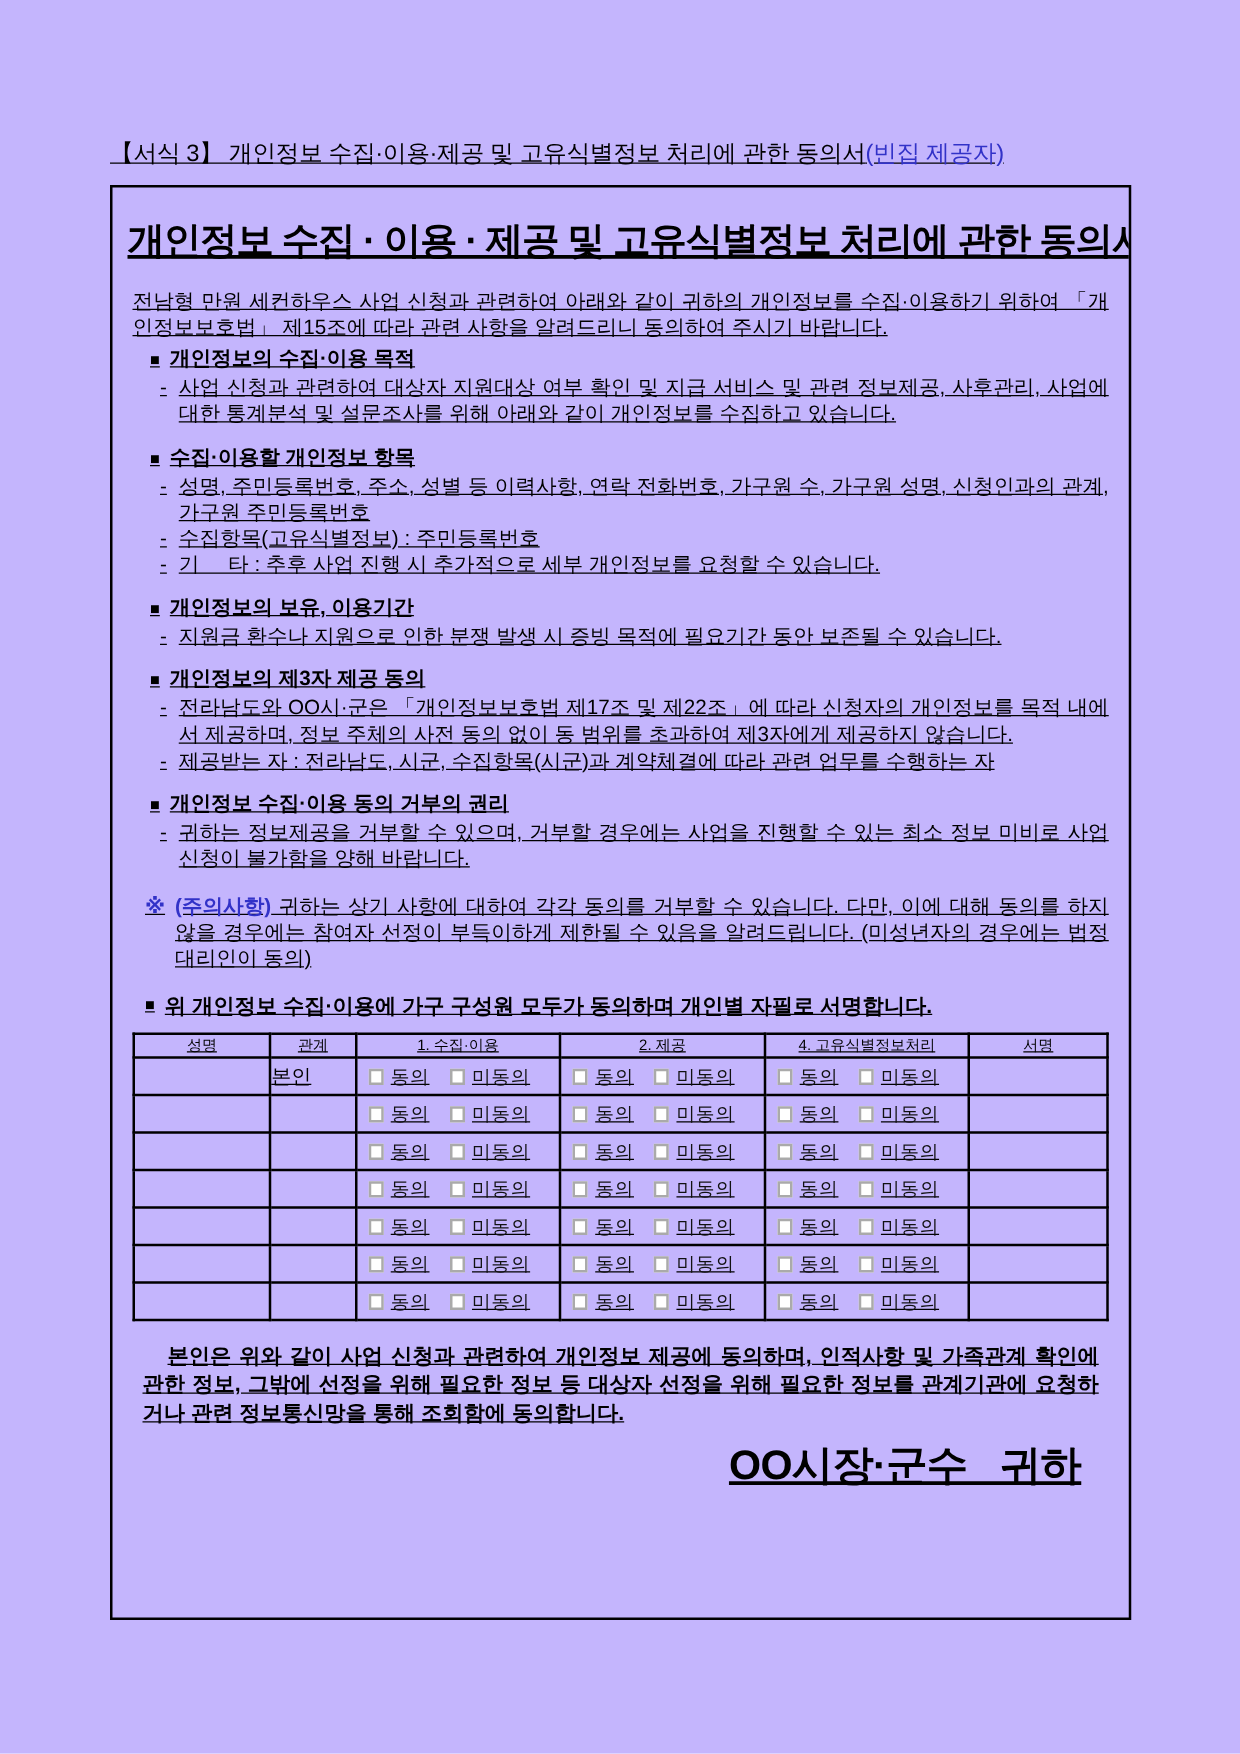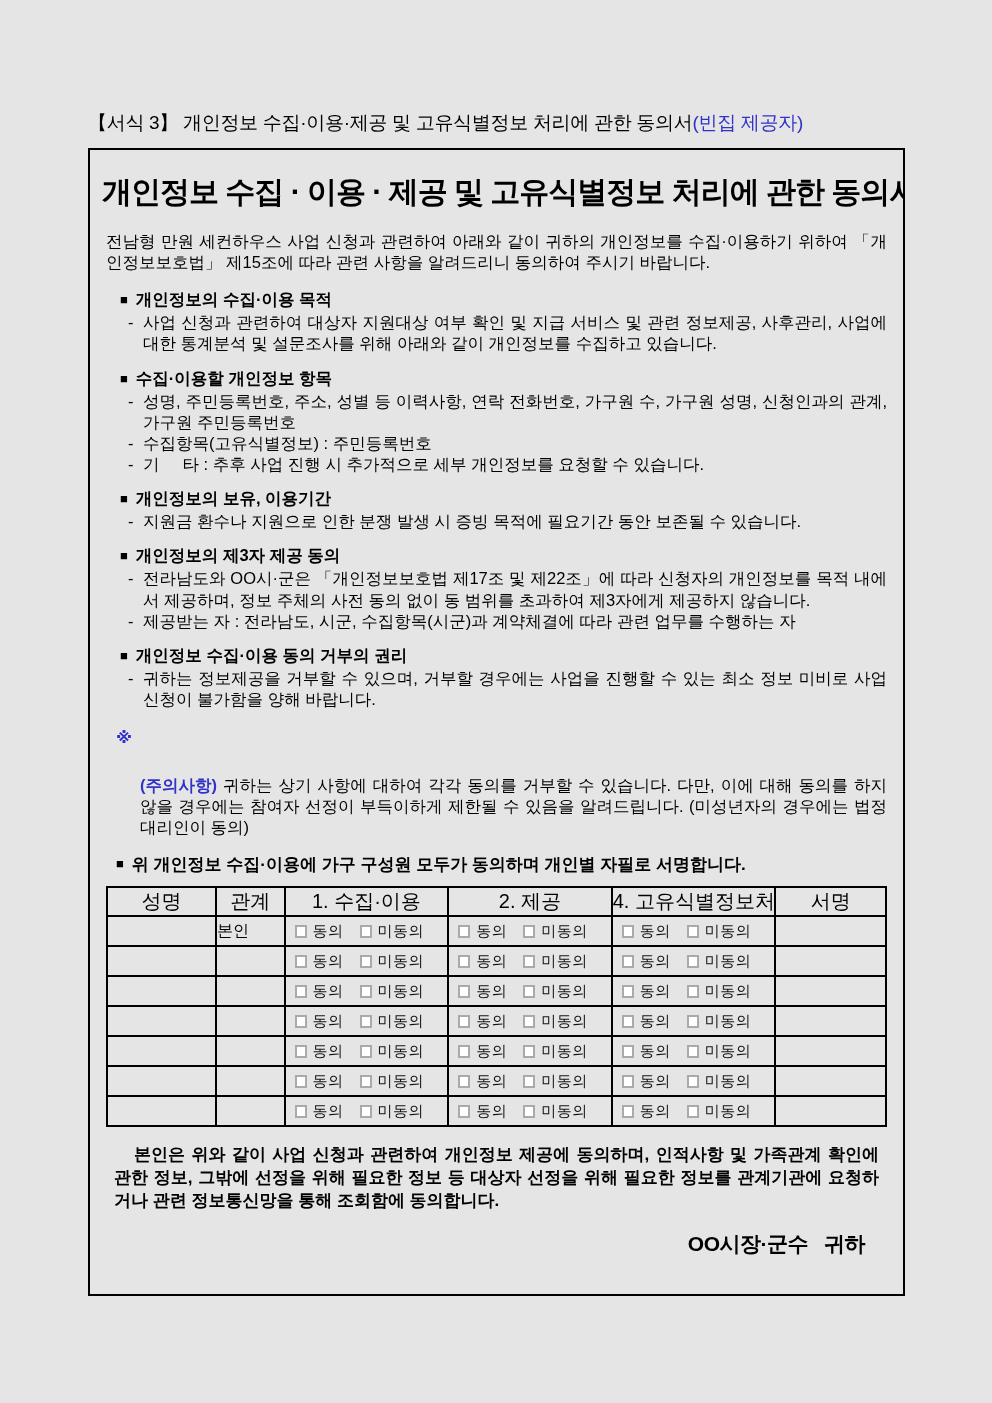--- a/index.html
+++ b/index.html
@@ -1,59 +1,59 @@
 <!DOCTYPE html>
 <html><head>
 <meta charset="utf-8">
 <style>
   * { margin:0; padding:0; box-sizing:border-box; }
   html,body { background:#ffffff; }
   body { font-family:"Liberation Sans","DejaVu Sans",sans-serif; color:#000; }
-  .page { width:992px; height:1403px; padding:110px 87px 0 88px; overflow:hidden; background:#e5e5e5; }
+  .page { width:992px; height:1403px; padding:110px 87px 0 88px; overflow:hidden; background:#c4b5fd;text-decoration:underline; }
 
   .form-label { font-size:19px; letter-spacing:-0.3px; margin-bottom:12px; white-space:nowrap; }
   .form-label .blue { color:#3232c8; }
 
   .doc-box { border:2px solid #000; height:1148px; padding:14px 12px 20px; overflow:hidden; }
 
   .doc-title { font-size:30px; font-weight:800; text-align:center; letter-spacing:-1px;
                margin:8px 0 18px; white-space:nowrap; }
 
   .body-text { font-size:16.5px; line-height:1.28; }
-  .intro { text-align:justify; margin:0 4px 16px; }
+  .intro { text-align:justify; margin:0 4px 4px; }
 
   .section { margin:0 4px 13px 18px; }
   .section-heading { display:flex; gap:8px; font-weight:700; margin-bottom:2px; }
   .sq { font-size:13px; line-height:21px; }
   .item { display:flex; padding-left:8px; }
   .dash { width:15px; flex:none; }
   .item-text { flex:1; text-align:justify; }
 
   .notice { display:flex; margin:17px 4px 15px 14px; }
   .notice-marker { color:#3232c8; width:24px; flex:none; font-weight:700; }
-  .notice-body { flex:1; text-align:justify;margin-top:48px; }
+  .notice-body { flex:1; text-align:justify; }
   .notice-label { color:#3232c8; font-weight:700; }
 
   .table-heading { display:flex; gap:8px; font-weight:700; font-size:17px; margin:14px 4px 10px 14px; }
 
   table { width:calc(100% - 8px); margin:0 auto; border-collapse:collapse; table-layout:fixed; }
   col.c-name { width:14.0%; } col.c-rel { width:8.8%; }
   col.c-consent { width:21.0%; } col.c-sign { width:14.2%; }
   th, td { border:2px solid #000; }
-  th { font-weight:400; font-size:20px; height:17px; text-align:center; white-space:nowrap; overflow:hidden; }
+  th { font-weight:400; font-size:12px; height:17px; text-align:center; white-space:nowrap; overflow:hidden; }
   td { height:30px; font-size:15px; }
   td.rel-cell { font-size:16px; }
   td.consent-cell { padding-left:9px; white-space:nowrap; overflow:hidden; color:#111; }
   .cb { display:inline-block; width:12px; height:13px; border:2px solid #aaa; background:#fff;
         vertical-align:-2px; margin-right:6px; }
   .cb-label { margin-right:16px; letter-spacing:0.5px;margin-top:47px; }
 
   .closing { font-weight:700; font-size:17px; line-height:1.33; text-align:justify;
              text-indent:20px; margin:17px 12px 0; }
-  .recipient { font-size:21px; font-weight:800; text-align:right; margin:18px 26px 0 0;
+  .recipient { font-size:33px; font-weight:800; text-align:right; margin:8px 26px 0 0;
                letter-spacing:-0.5px; }
 </style>
 </head>
 <body>
 
 <div class="page">
 
   <div class="form-label">
     <span>【서식 3】 개인정보 수집·이용·제공 및 고유식별정보 처리에 관한 동의서</span><span class="blue">(빈집 제공자)</span>
   </div>

